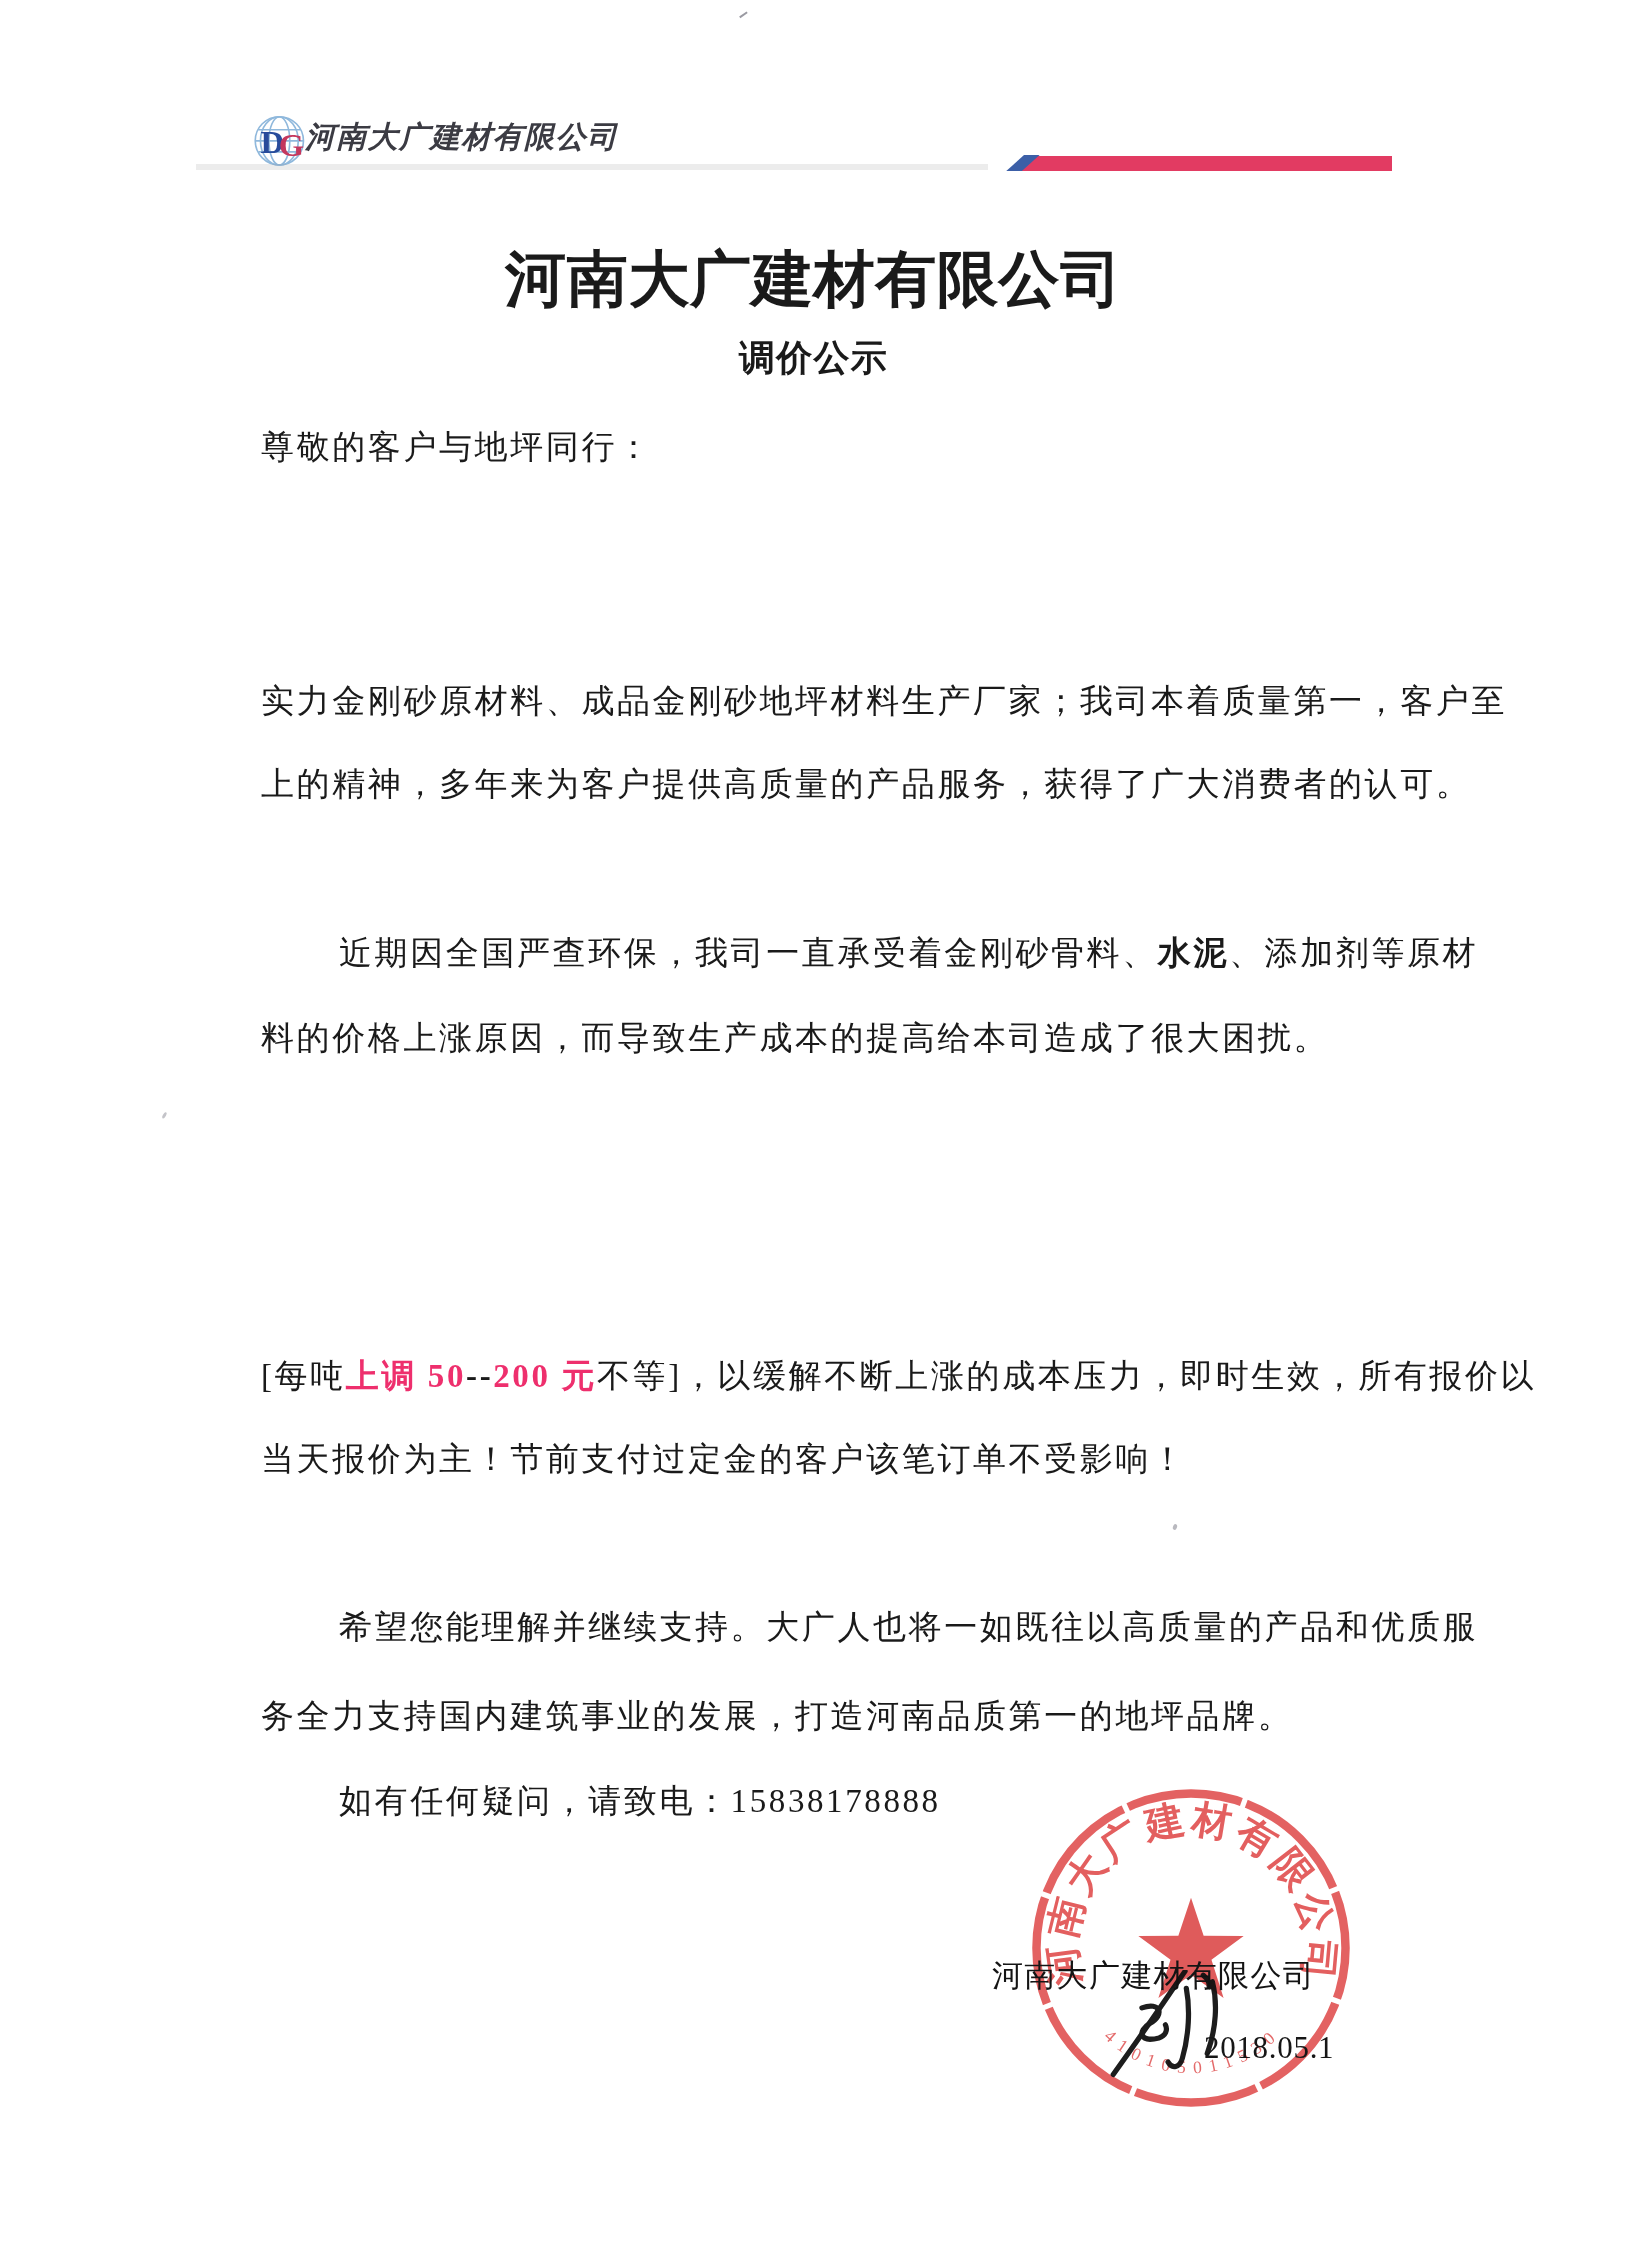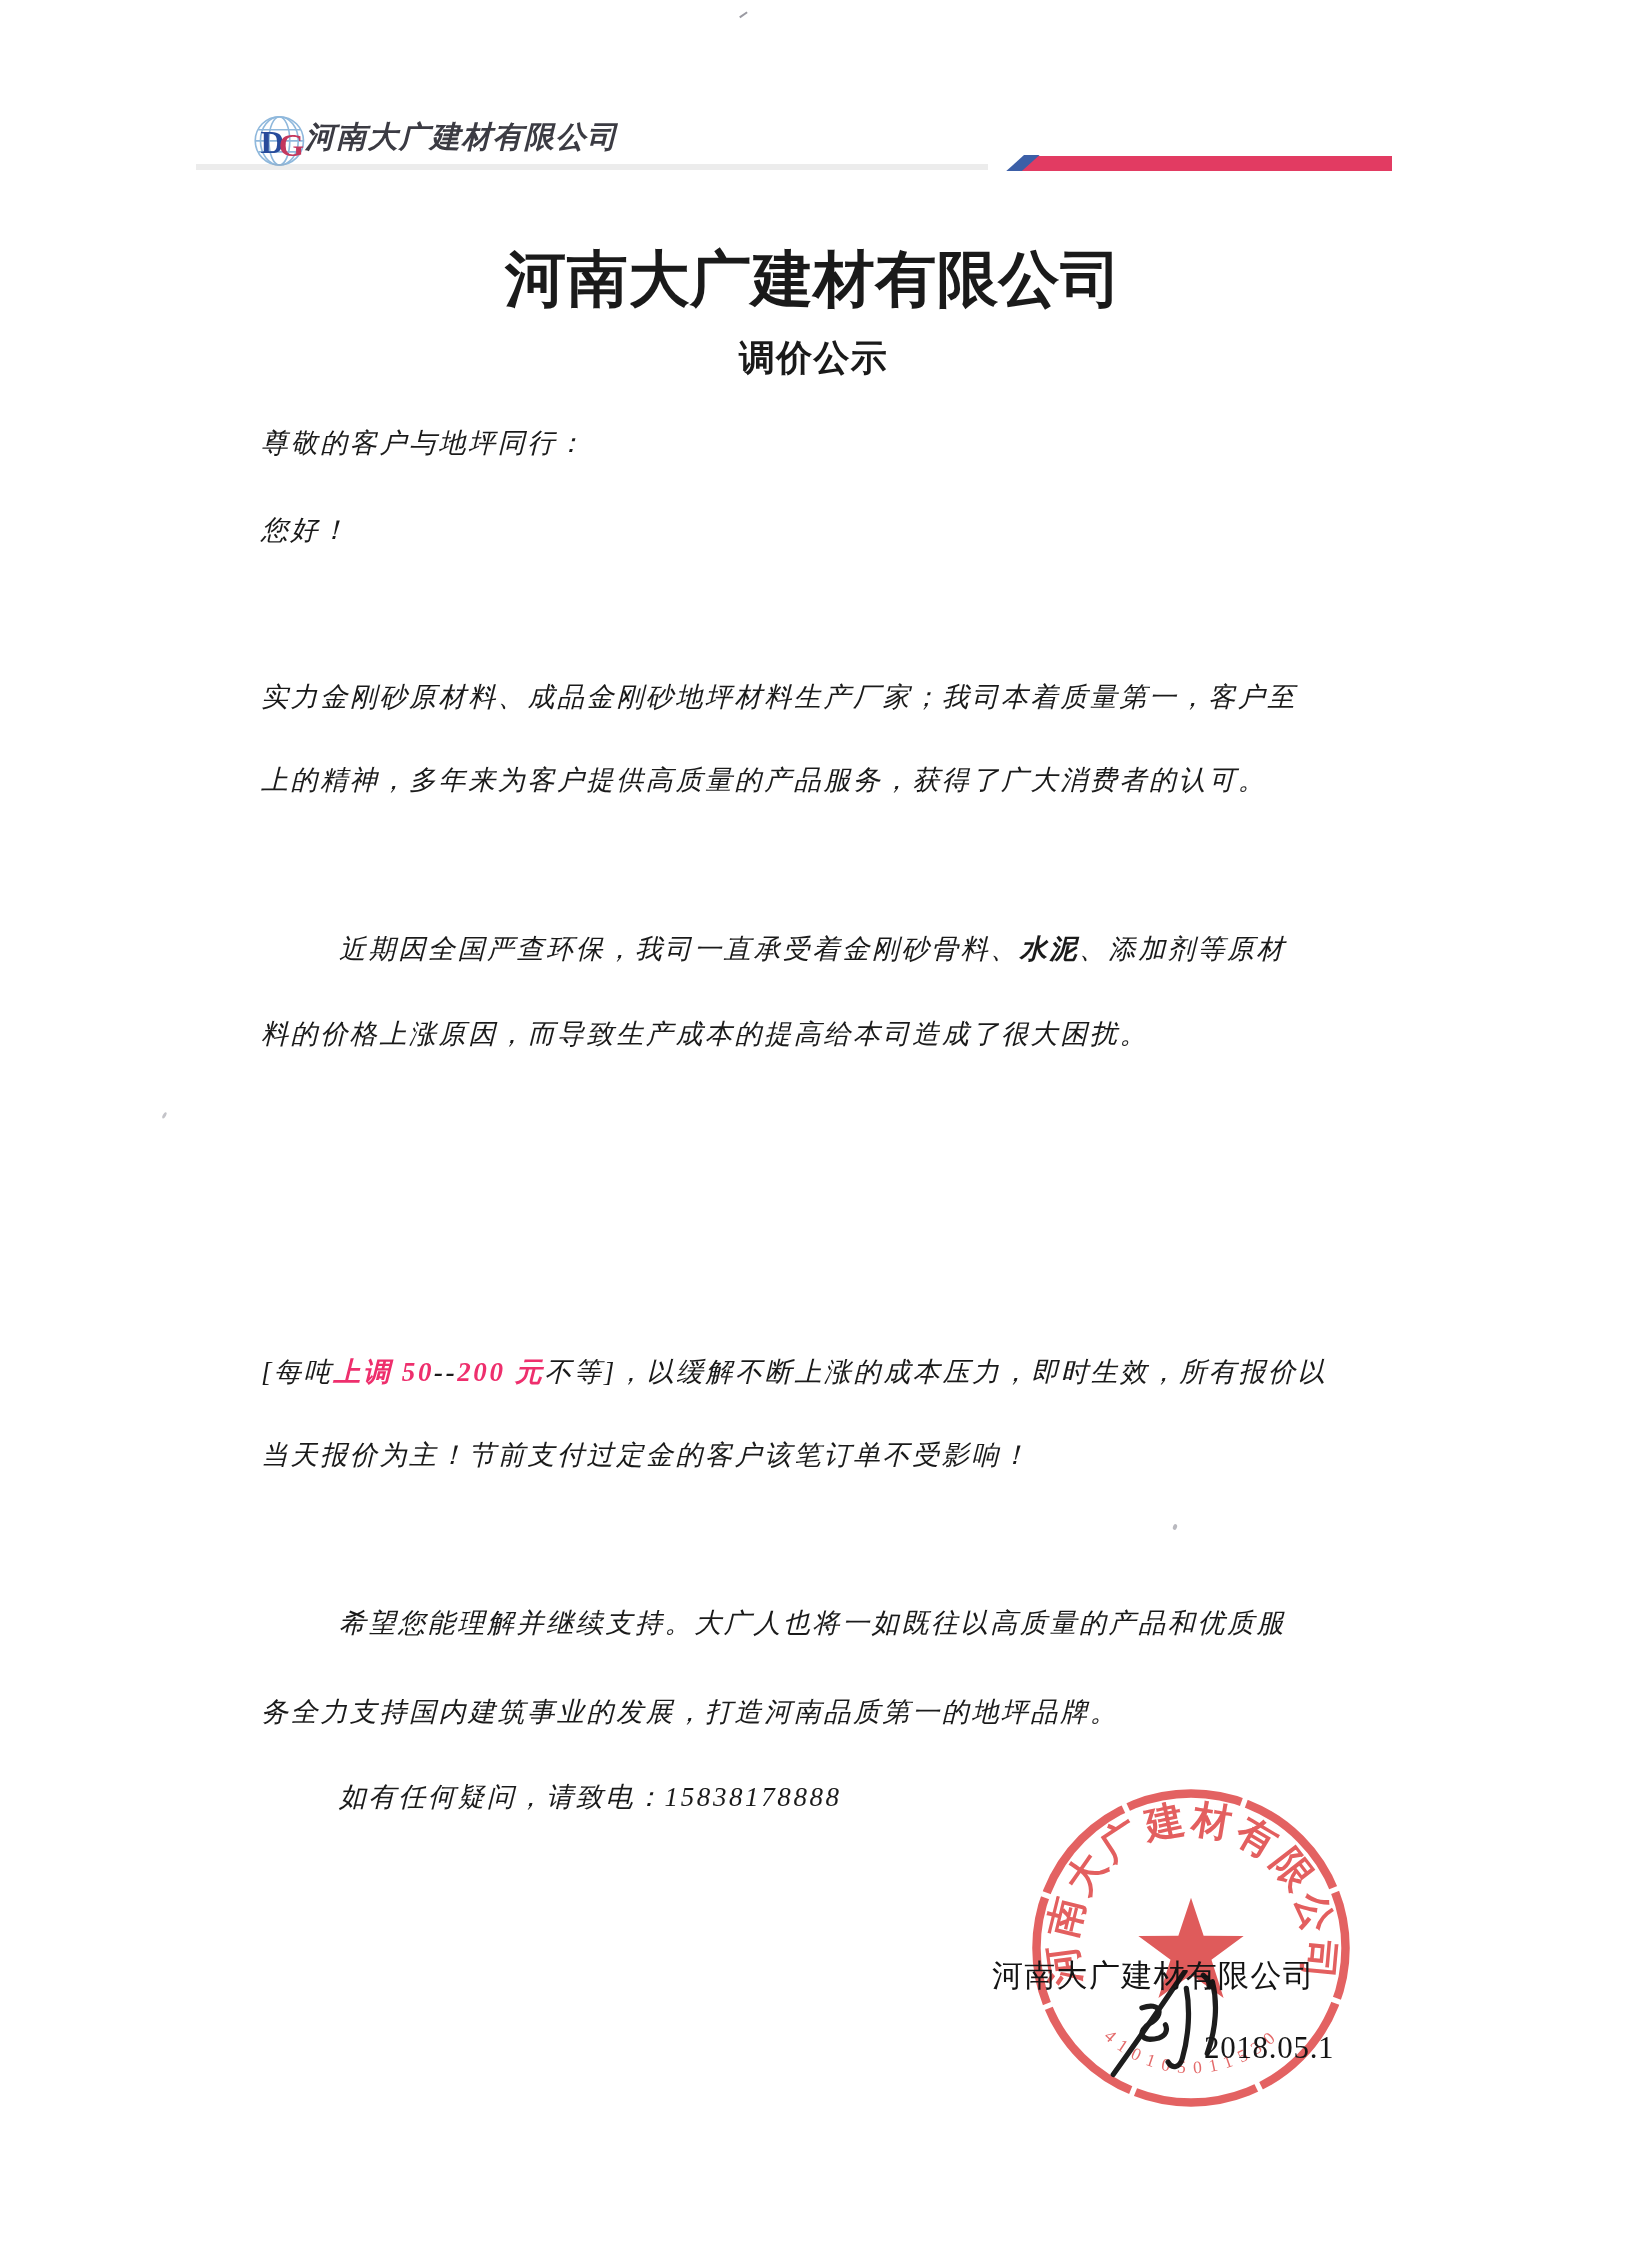--- a/index.html
+++ b/index.html
@@ -37,21 +37,21 @@
     position:absolute;left:0;top:239px;width:100%;
     text-align:center;font-size:61px;font-weight:bold;letter-spacing:0.7px;
   }
   .doc-subtitle{
     position:absolute;left:0;top:334px;width:100%;
     text-align:center;font-size:36px;font-weight:bold;letter-spacing:1.3px;
   }
   
   .bl{
     position:absolute;left:261px;width:1135px;
-    font-size:27px;letter-spacing:2.6px;white-space:nowrap;font-style:italic;
+    font-size:33px;letter-spacing:2.6px;white-space:nowrap;
   }
   .indent{padding-left:78px;}
   .hl{color:#ee2f6d;font-weight:bold;}
   .dk{color:#1a1a1a;font-weight:bold;}
   .bold{font-weight:bold;}
   
   .seal{position:absolute;left:1028px;top:1785px;width:326px;height:326px;opacity:.87;z-index:1;}
   .sign-company{
     position:absolute;left:992px;top:1955px;z-index:2;
     font-size:31px;letter-spacing:1.3px;color:#141414;white-space:nowrap;
@@ -85,21 +85,20 @@
   </svg>
   <div class="logo-name">河南大广建材有限公司</div>
   <div class="head-grayband"></div>
   <div class="head-redbar"></div>
   <div class="head-bluecut"></div>
 
   <div class="doc-title">河南大广建材有限公司</div>
   <div class="doc-subtitle">调价公示</div>
 
   <div class="bl" style="top:425px">尊敬的客户与地坪同行：</div>
-  <div class="bl" style="top:512px">您好！</div>
 
   <div class="bl" style="top:679px">实力金刚砂原材料、成品金刚砂地坪材料生产厂家；我司本着质量第一，客户至</div>
   <div class="bl" style="top:762px">上的精神，多年来为客户提供高质量的产品服务，获得了广大消费者的认可。</div>
 
   <div class="bl indent" style="top:931px"><span>近期因全国严查环保，我司一直承受着金刚砂骨料、</span><span class="bold">水泥</span><span>、添加剂等原材</span></div>
   <div class="bl" style="top:1016px">料的价格上涨原因，而导致生产成本的提高给本司造成了很大困扰。</div>
 
   <div class="bl" style="top:1354px"><span>[每吨</span><span class="hl">上调 50</span><span class="dk">--</span><span class="hl">200 元</span><span>不等]，以缓解不断上涨的成本压力，即时生效，所有报价以</span></div>
   <div class="bl indent" style="top:1605px">希望您能理解并继续支持。大广人也将一如既往以高质量的产品和优质服</div>
 

